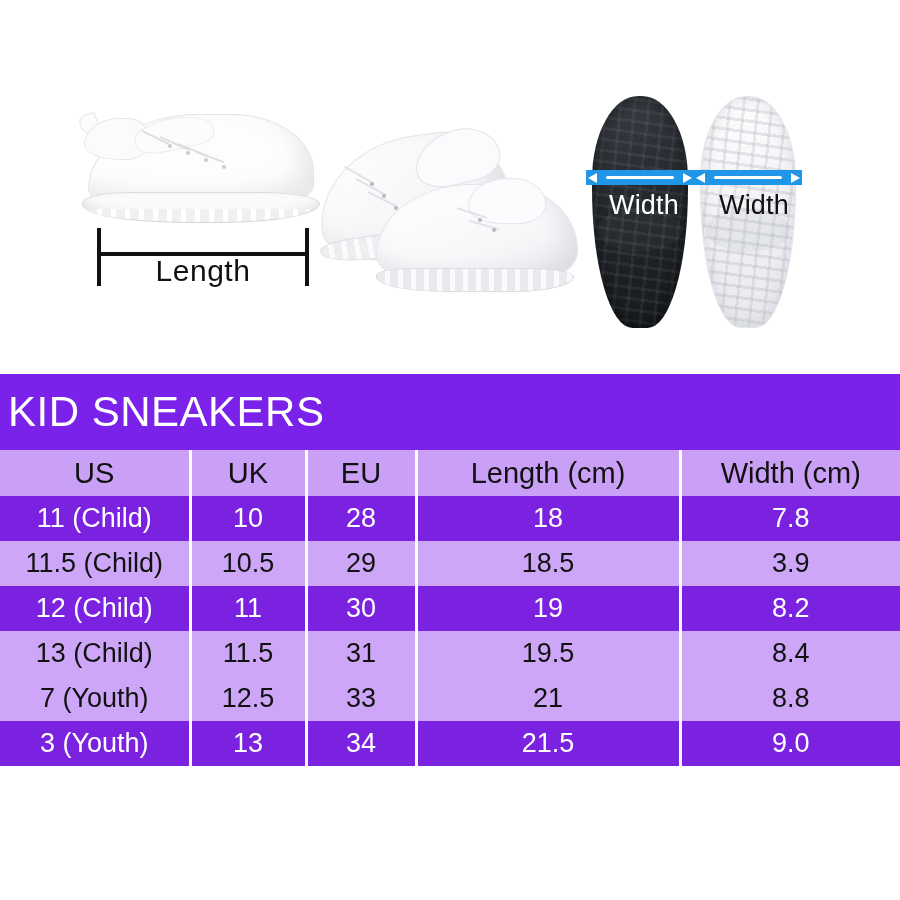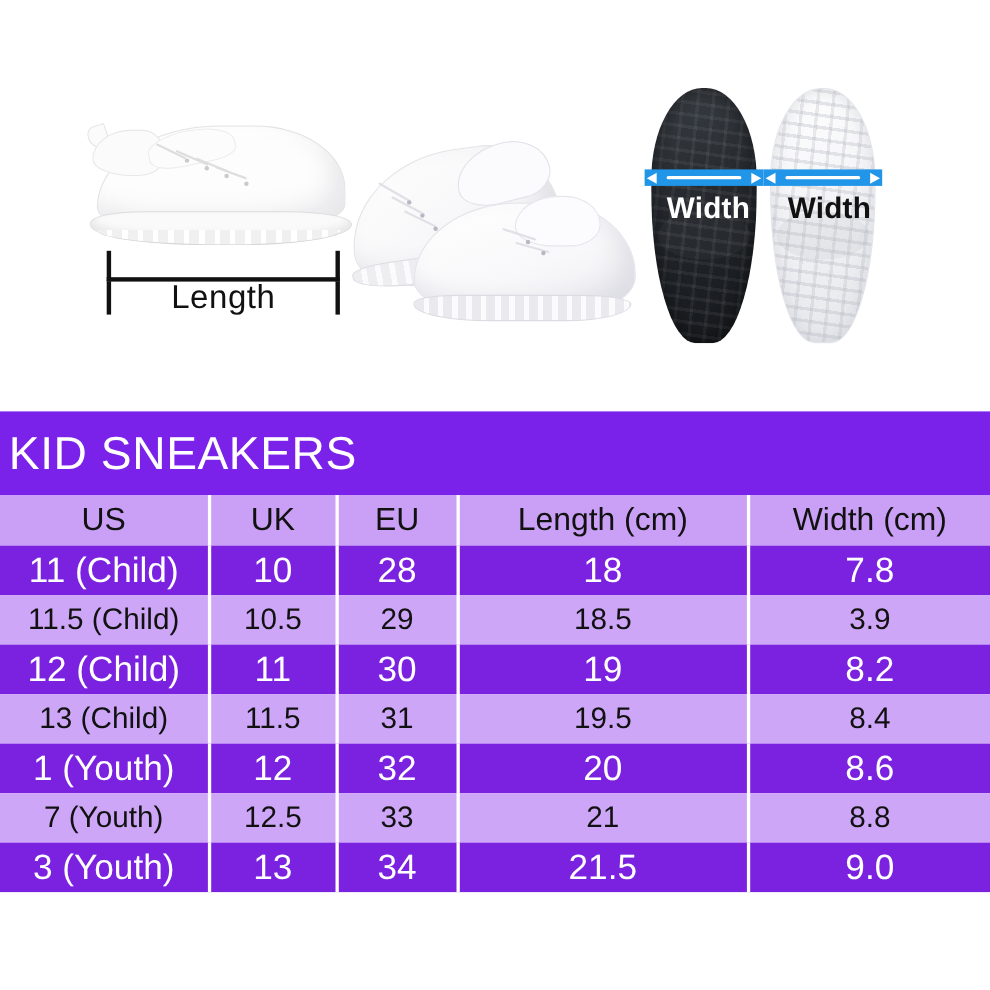--- a/index.html
+++ b/index.html
@@ -214,22 +214,22 @@
   .shoe-pair .p-eyelet {
     position: absolute;
     width: 4px; height: 4px;
     border-radius: 50%;
     background: #b8b8c4;
   }
 
   
   .sole {
     position: absolute;
-    top: 80px;
-    width: 96px; height: 232px; font-weight: bold;
+    top: 96px;
+    width: 96px; height: 232px;
   }
   .sole .body {
     position: absolute;
     inset: 0;
     border-radius: 48% 48% 42% 42% / 36% 36% 60% 60%;
   }
   .sole.dark .body {
     background:
       repeating-linear-gradient(8deg,
         rgba(255,255,255,0.055) 0px, rgba(255,255,255,0.055) 3px,
@@ -348,21 +348,21 @@
   table.sizes thead th {
     height: 46px;
     background: #c9a0f5;
     color: #111111;
     font-size: 29px;
   }
   table.sizes tbody tr { height: 45px; }
   table.sizes tbody tr.dark td {
     background: #7a22e0;
     color: #ffffff;
-    font-size: 32px;
+    font-size: 27px;
   }
   table.sizes tbody tr.light td {
     background: #cda6f7;
     color: #111111;
     font-size: 27px;
     margin-top: 24px;
   }
 </style>
 </head>
 <body>
@@ -480,27 +480,20 @@
           <td>19</td>
           <td>8.2</td>
         </tr>
         <tr class="light">
           <td>13 (Child)</td>
           <td>11.5</td>
           <td>31</td>
           <td>19.5</td>
           <td>8.4</td>
         </tr>
-        <tr class="dark">
-          <td>1 (Youth)</td>
-          <td>12</td>
-          <td>32</td>
-          <td>20</td>
-          <td>8.6</td>
-        </tr>
         <tr class="light">
           <td>7 (Youth)</td>
           <td>12.5</td>
           <td>33</td>
           <td>21</td>
           <td>8.8</td>
         </tr>
         <tr class="dark">
           <td>3 (Youth)</td>
           <td>13</td>

